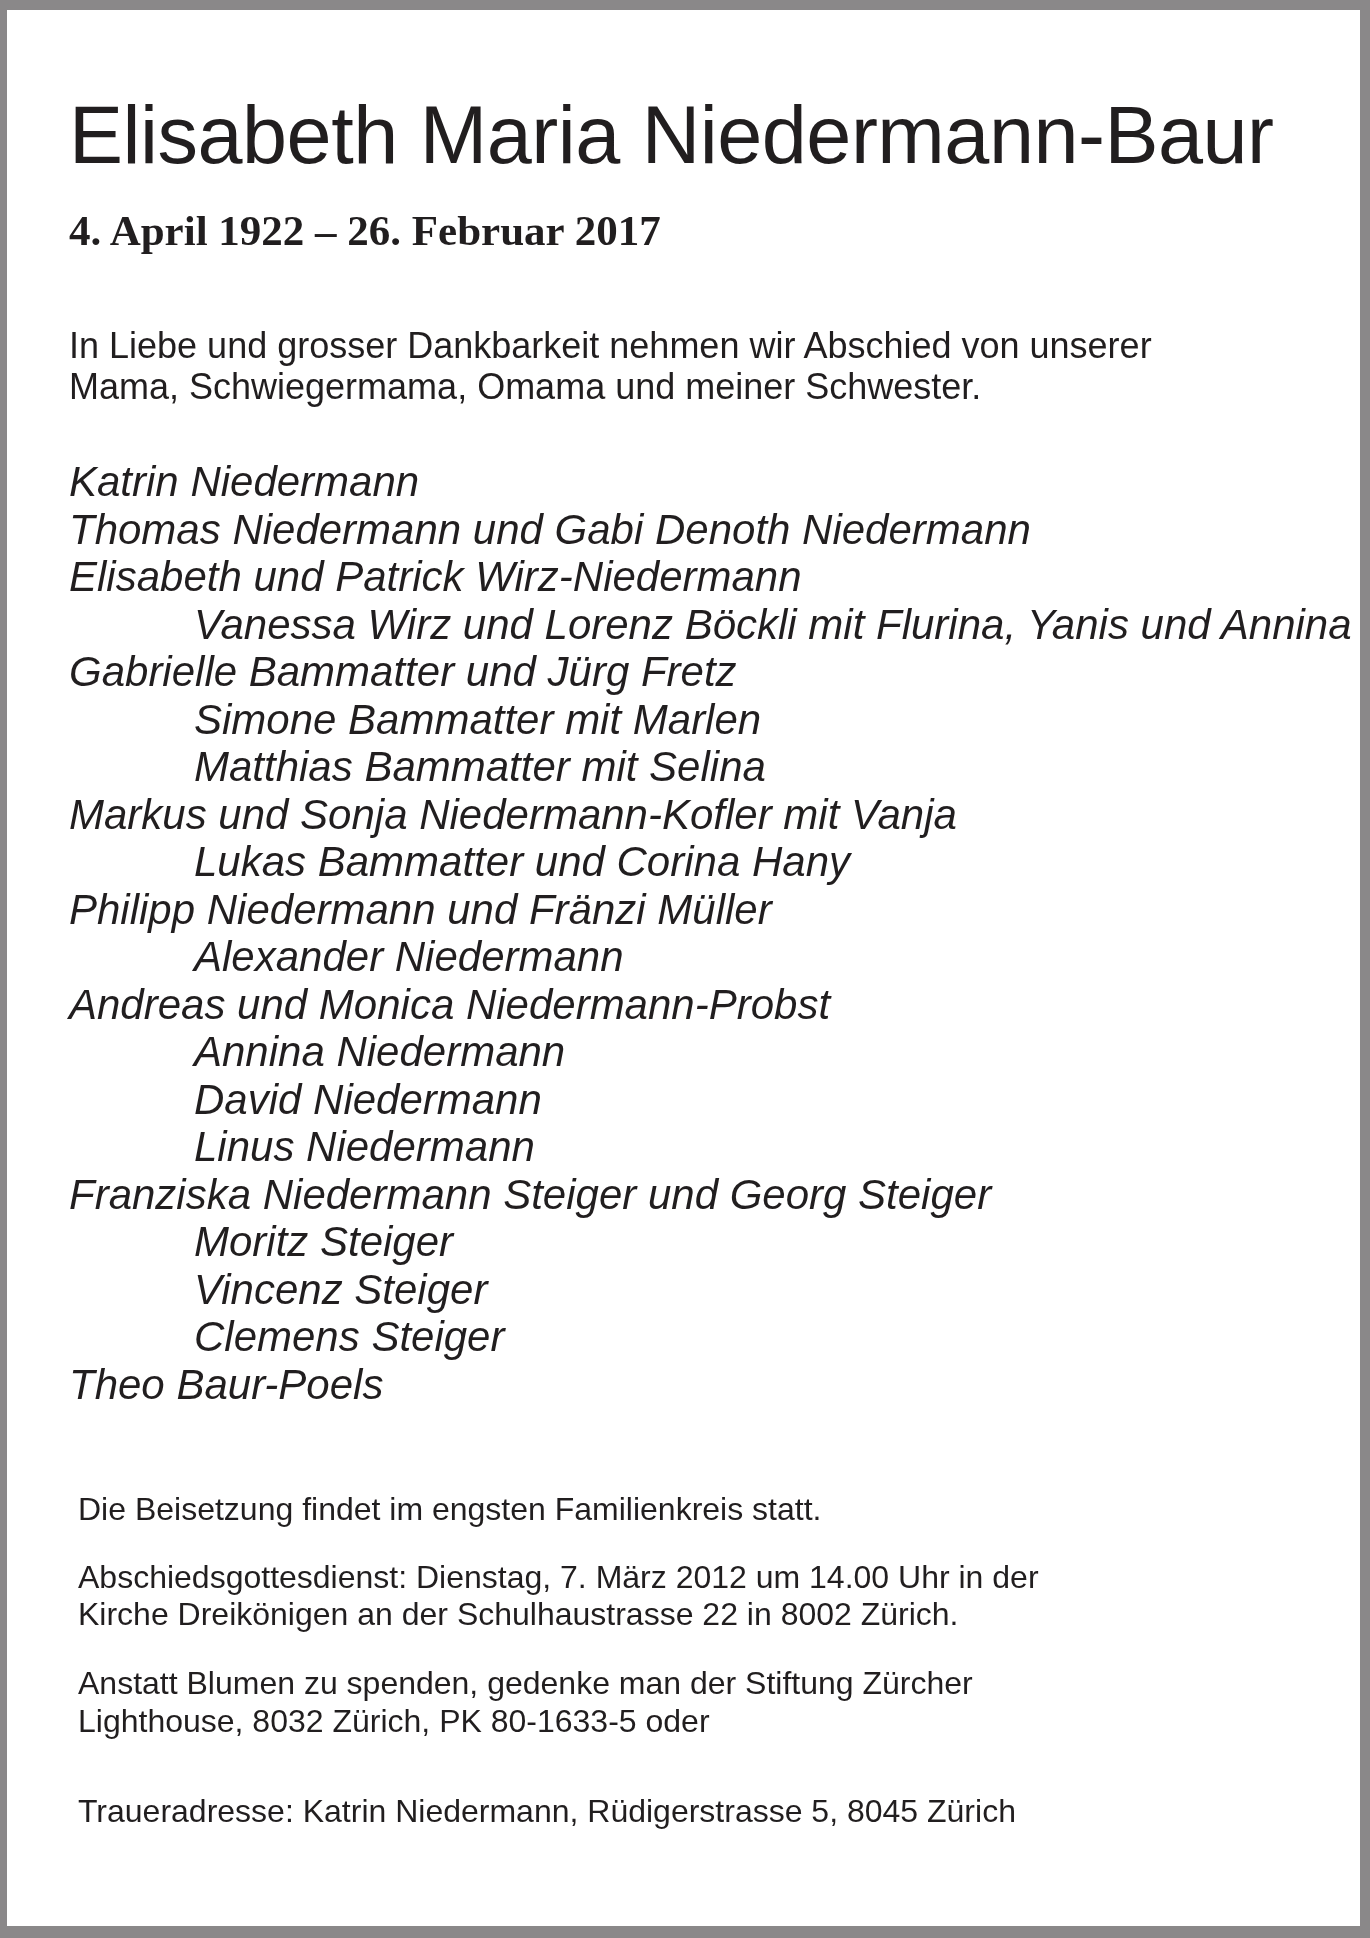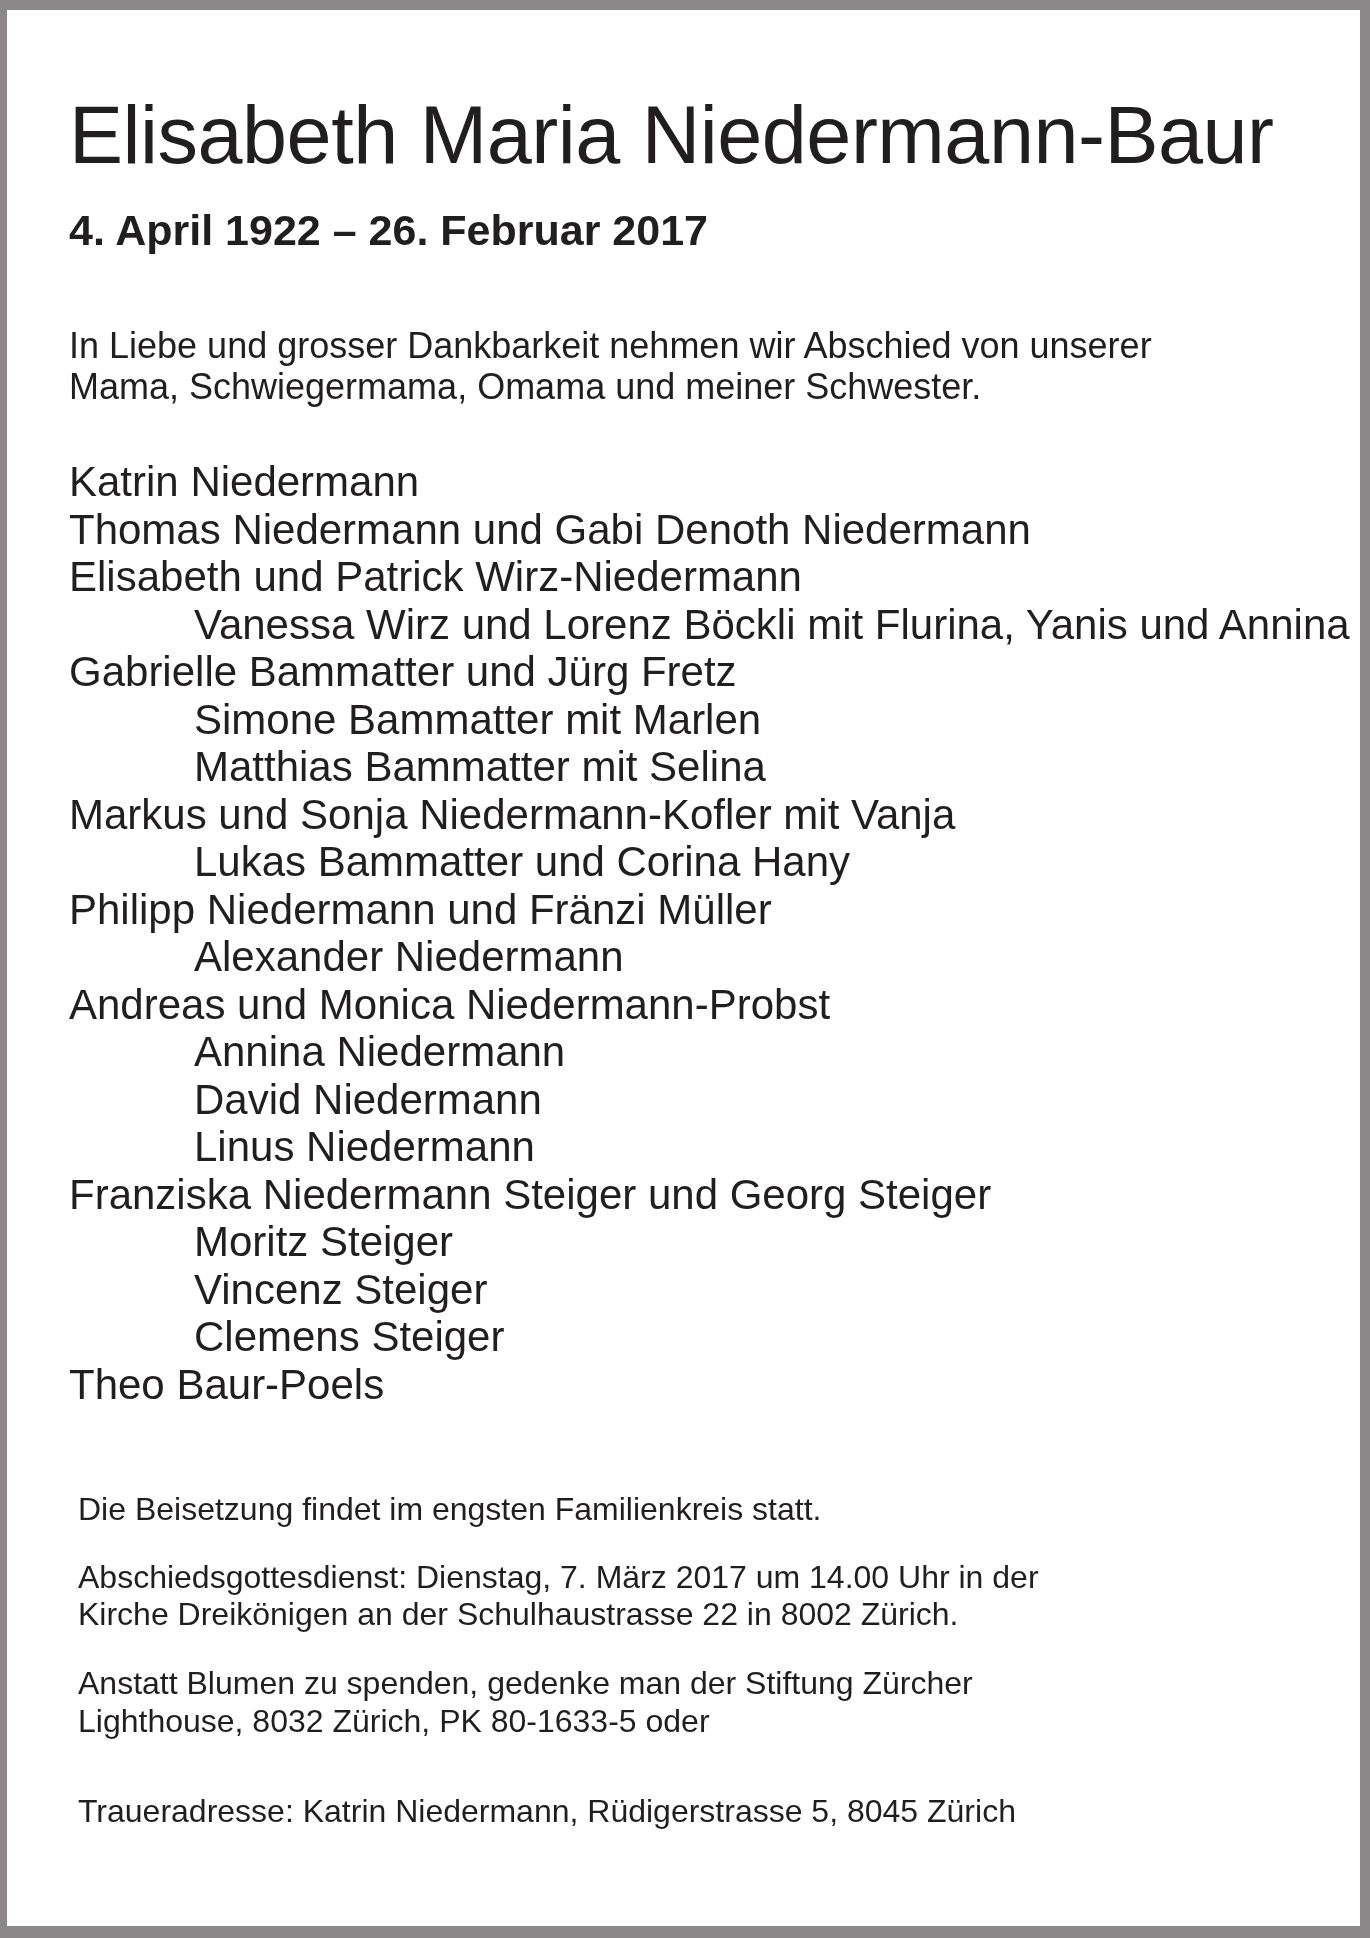--- a/index.html
+++ b/index.html
@@ -30,30 +30,32 @@
     top:95px;
     font-size:81px;
     line-height:1;
     letter-spacing:-0.5px;
   }
   .life-dates{
     top:209px;
     font-size:43px;
     font-weight:bold;
     line-height:1;
+    font-family:Liberation Serif, serif;
   }
   .intro{
     top:325px;
     width:1261px;
     font-size:36px;
     line-height:41px;
   }
   .family-list{
     top:458px;
     font-size:42px;
+    font-style:italic;
     line-height:47.5px;
   }
   .family-member.indented{padding-left:125px;}
   .para{font-size:32px;margin-left:9px;}
   .burial-note{top:1489px;line-height:40px;}
   .service-info{top:1559px;line-height:37px;}
   .donation-info{top:1664px;line-height:38px;}
   .mourning-address{top:1793px;line-height:37px;}
 </style>
 </head>
@@ -93,21 +95,21 @@
       <div class="family-member">Franziska Niedermann Steiger und Georg Steiger</div>
       <div class="family-member indented">Moritz Steiger</div>
       <div class="family-member indented">Vincenz Steiger</div>
       <div class="family-member indented">Clemens Steiger</div>
       <div class="family-member">Theo Baur-Poels</div>
     </div>
 
   <div class="block para burial-note">Die Beisetzung findet im engsten Familienkreis statt.</div>
 
   <div class="block para service-info">
-    <div>Abschiedsgottesdienst: Dienstag, 7. März 2017 um 14.00 Uhr in der</div>
+    <div>Abschiedsgottesdienst: Dienstag, 7. März 2012 um 14.00 Uhr in der</div>
     <div>Kirche Dreikönigen an der Schulhaustrasse 22 in 8002 Zürich.</div>
   </div>
 
   <div class="block para donation-info">
     <div>Anstatt Blumen zu spenden, gedenke man der Stiftung Zürcher</div>
     <div>Lighthouse, 8032 Zürich, PK 80-1633-5 oder</div>
   </div>
 
   <div class="block para mourning-address">Traueradresse: Katrin Niedermann, Rüdigerstrasse 5, 8045 Zürich</div>
 </div>

